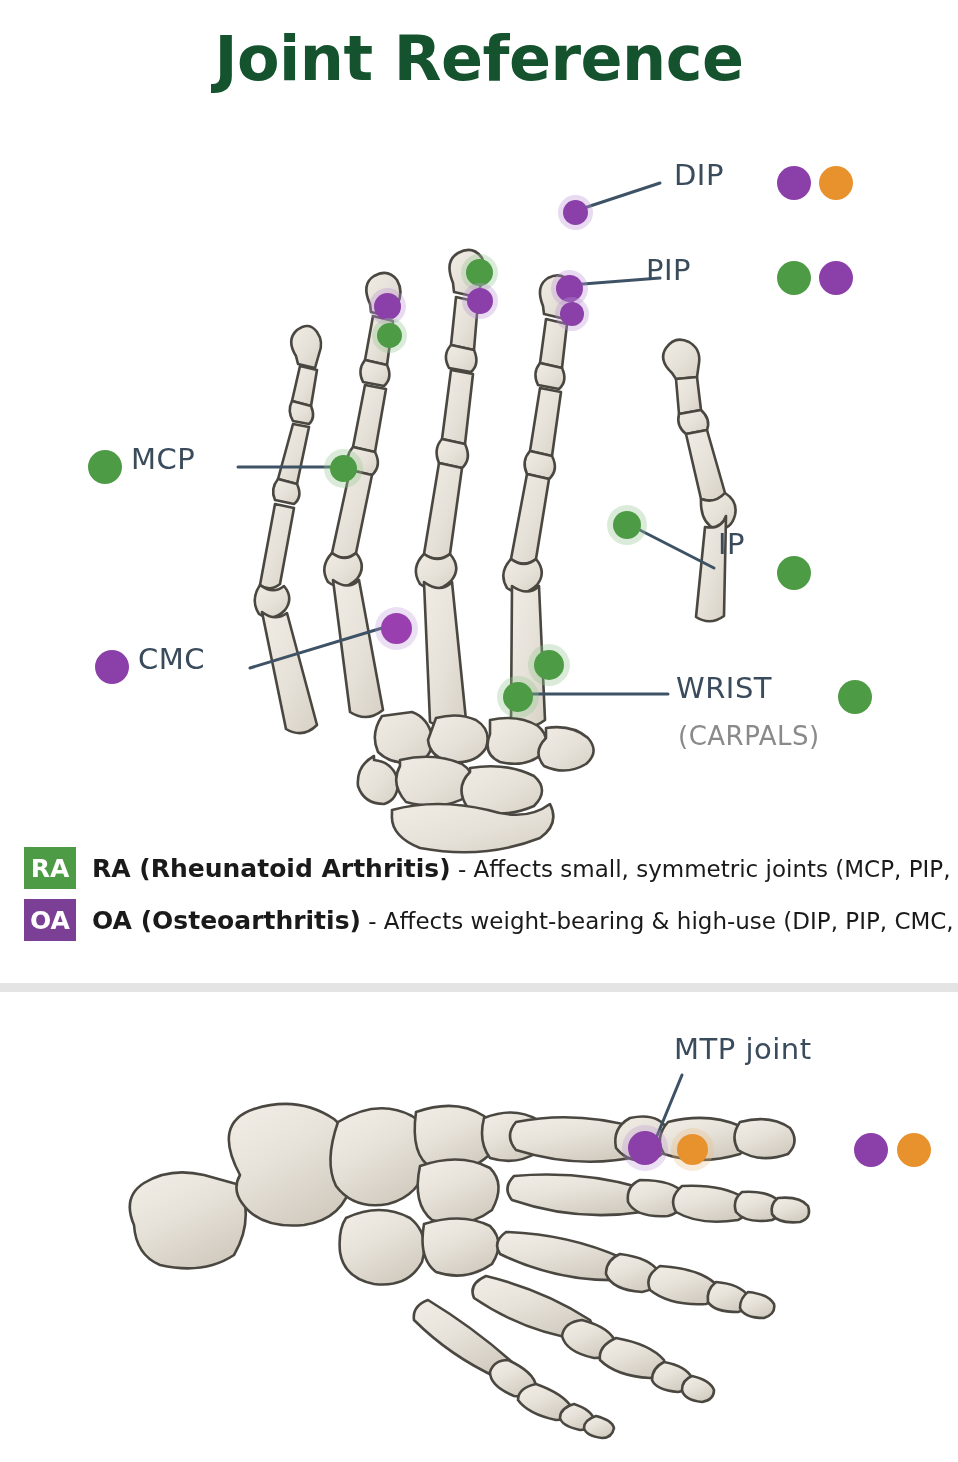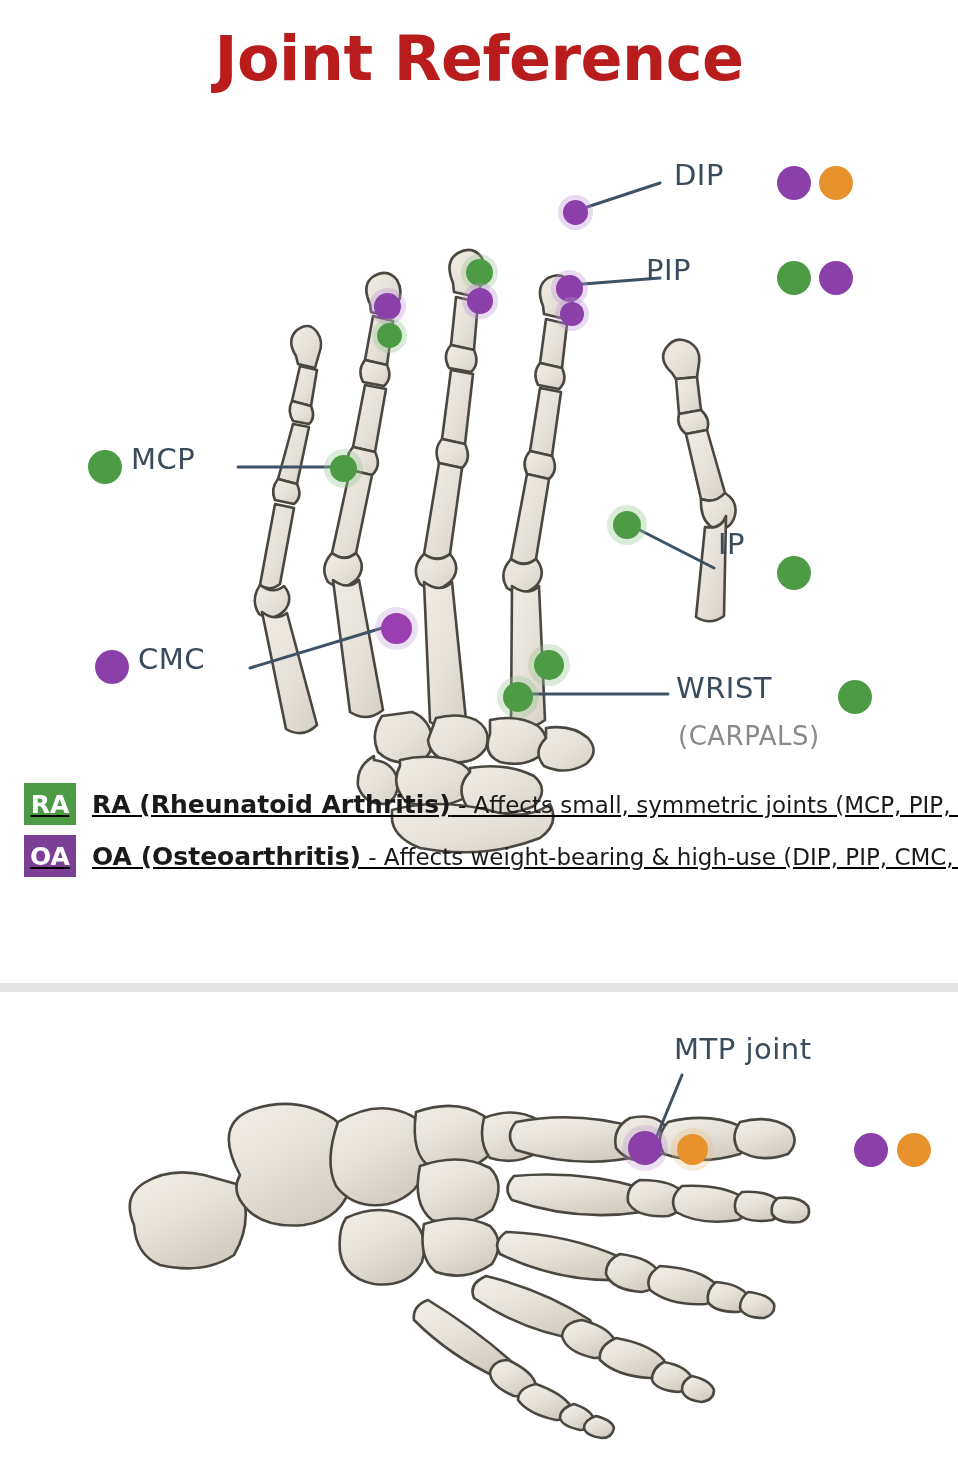--- a/index.html
+++ b/index.html
@@ -10,27 +10,27 @@
     font-family: "Liberation Sans", sans-serif;
     overflow: hidden;
   }
   .page { position: relative; width: 958px; height: 1462px; background: #fff; }
 
   
   .title {
     position: absolute; top: 22px; left: 0; width: 958px;
     text-align: center;
     font-size: 62px; font-weight: 700; letter-spacing: -0.5px;
-    color: #b91c1c;
+    color: #14532d;
     font-family: "DejaVu Sans", sans-serif;
   }
 
   
   .hand-section { position: absolute; top: 120px; left: 0; width: 958px; height: 660px; }
-  .legend-section { position: absolute; top: 780px; left: 24px; width: 920px; text-decoration: underline; }
+  .legend-section { position: absolute; top: 844px; left: 24px; width: 920px; }
   .divider {
     position: absolute; top: 983px; left: 0; width: 958px; height: 9px;
     background: #e4e4e4;
   }
   .foot-section { position: absolute; top: 1000px; left: 0; width: 958px; height: 462px; margin-left: 16px; }
 
   svg { display: block; overflow: visible; }
 
   
   .lbl {

